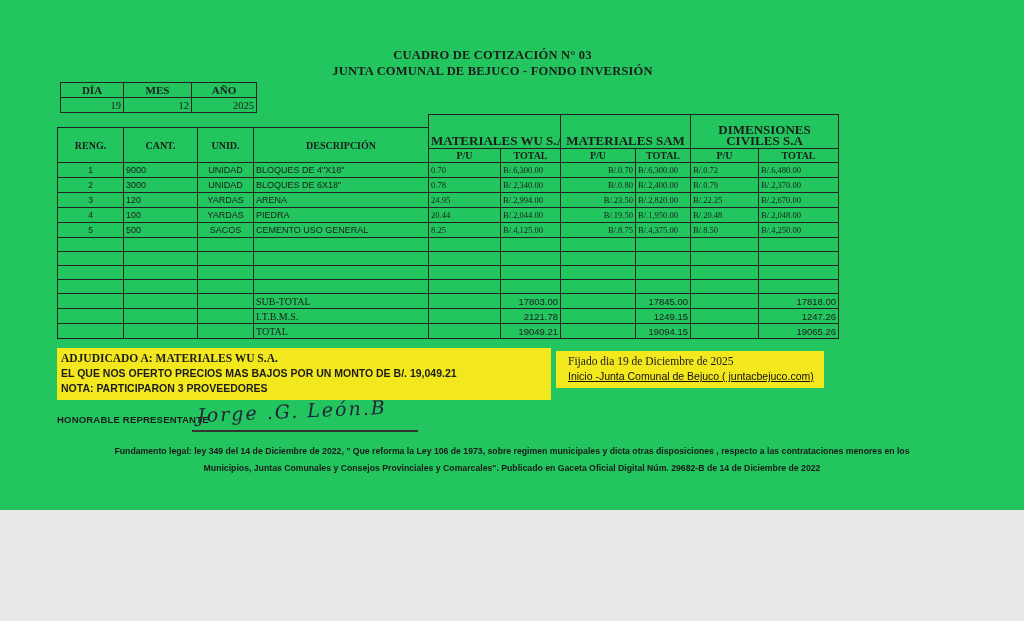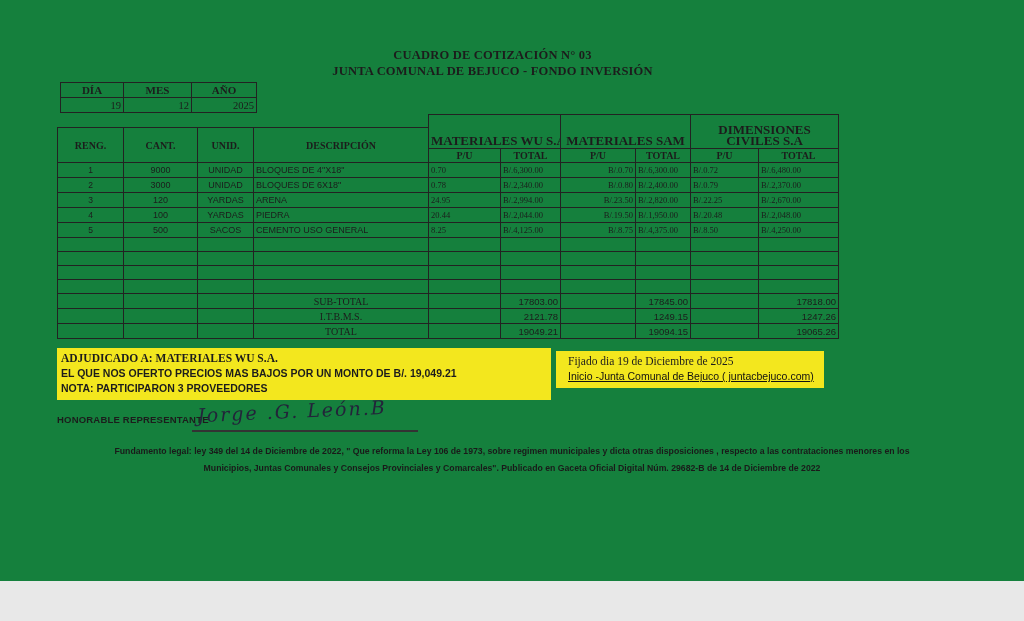--- a/index.html
+++ b/index.html
@@ -1,17 +1,17 @@
 <!DOCTYPE html>
 <html style="--hl: #f3e71e;"><head>
 <meta charset="utf-8">
 <style>
   html,body{margin:0;padding:0;background:#e8e8e8;}
   .page{
-    position:relative;width:1024px;height:581px;background:#15803d;
+    position:relative;width:1024px;height:510px;background:#22c55e;
     font-family:"Liberation Serif",serif;color:#1c1c1c;overflow:hidden;
     margin:0 auto;
   }
   
   .title-block{position:absolute;top:47px;left:0;width:985px;text-align:center;
     font-size:12.5px;font-weight:600;line-height:16px;letter-spacing:.2px;}
   
   .date-table{position:absolute;left:60px;top:82px;border-collapse:collapse;table-layout:fixed;}
   .date-table th,.date-table td{border:1.2px solid #222;height:14px;padding:0 2px;
     font-size:11px;line-height:13px;}
@@ -25,26 +25,26 @@
   .main-table .spacer{border:none;}
   .main-table thead th{font-size:10px;font-weight:600;text-align:center;line-height:11px;}
   .main-table .vendor-th{font-size:13px;vertical-align:bottom;padding-bottom:2px;}
   .tr-spacer{height:13px;}
   .tr-head1{height:21px;}
   .tr-head2{height:14px;}
   .tr-data{height:15px;}
   .tr-empty{height:14px;}
   .tr-total{height:15px;}
   .c-reng{text-align:center;font-family:"Liberation Sans",sans-serif;font-size:8.5px;}
-  .c-cant{text-align:center;font-family:"Liberation Sans",sans-serif;font-size:9px;padding-right:3px;}
+  .c-cant{text-align:left;font-family:"Liberation Sans",sans-serif;font-size:9px;padding-right:3px;}
   .c-unid{text-align:center;font-family:"Liberation Sans",sans-serif;font-size:9px;}
   .c-desc{text-align:left;font-family:"Liberation Sans",sans-serif;font-size:9px;padding-left:3px;}
   .c-money{font-size:8.5px;text-align:left;}
   .c-money-r{font-size:8.5px;text-align:right;padding-right:2px;}
-  .t-label{text-align:center;font-weight:700;font-size:10px;padding-right:3px;font-family:Liberation Serif, serif;}
+  .t-label{text-align:left;font-weight:700;font-size:10px;padding-right:3px;font-family:Liberation Serif, serif;}
   .t-num{text-align:right;font-family:"Liberation Sans",sans-serif;font-weight:700;
     font-size:9.5px;padding-right:3px;margin-left:12px;}
   
   .award{position:absolute;left:57px;top:348px;width:494px;background:var(--hl,#f3e71e);
     padding:3px 5px 4px 4px;box-sizing:border-box;}
   .award .l1{font-size:11.5px;font-weight:600;line-height:15px;}
   .award .l2,.award .l3{font-family:"Liberation Sans",sans-serif;font-weight:700;
     font-size:10.5px;line-height:15px;}
   .fixed-notice{position:absolute;left:556px;top:351px;width:268px;background:var(--hl,#f3e71e);
     padding:3px 4px 4px 12px;box-sizing:border-box;}

